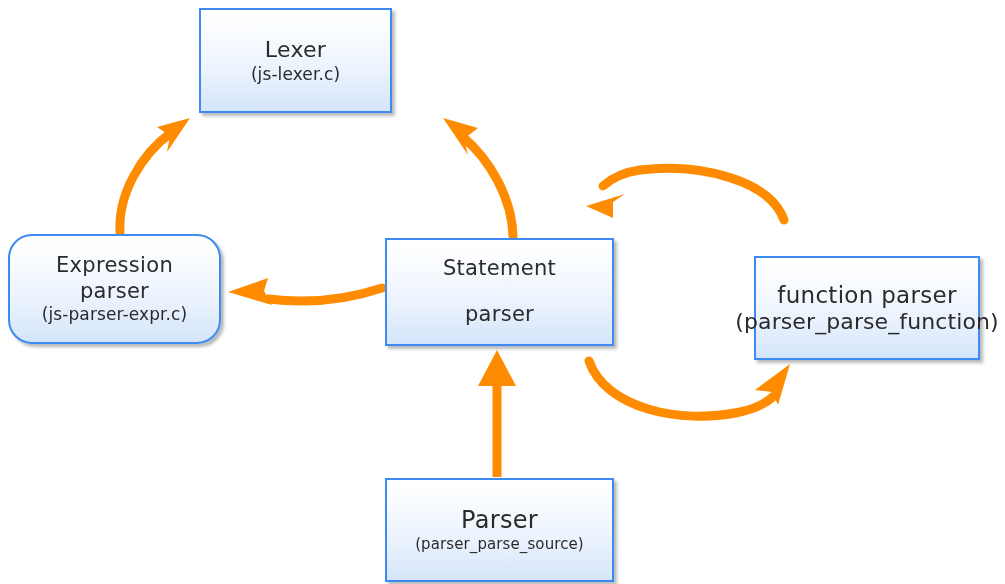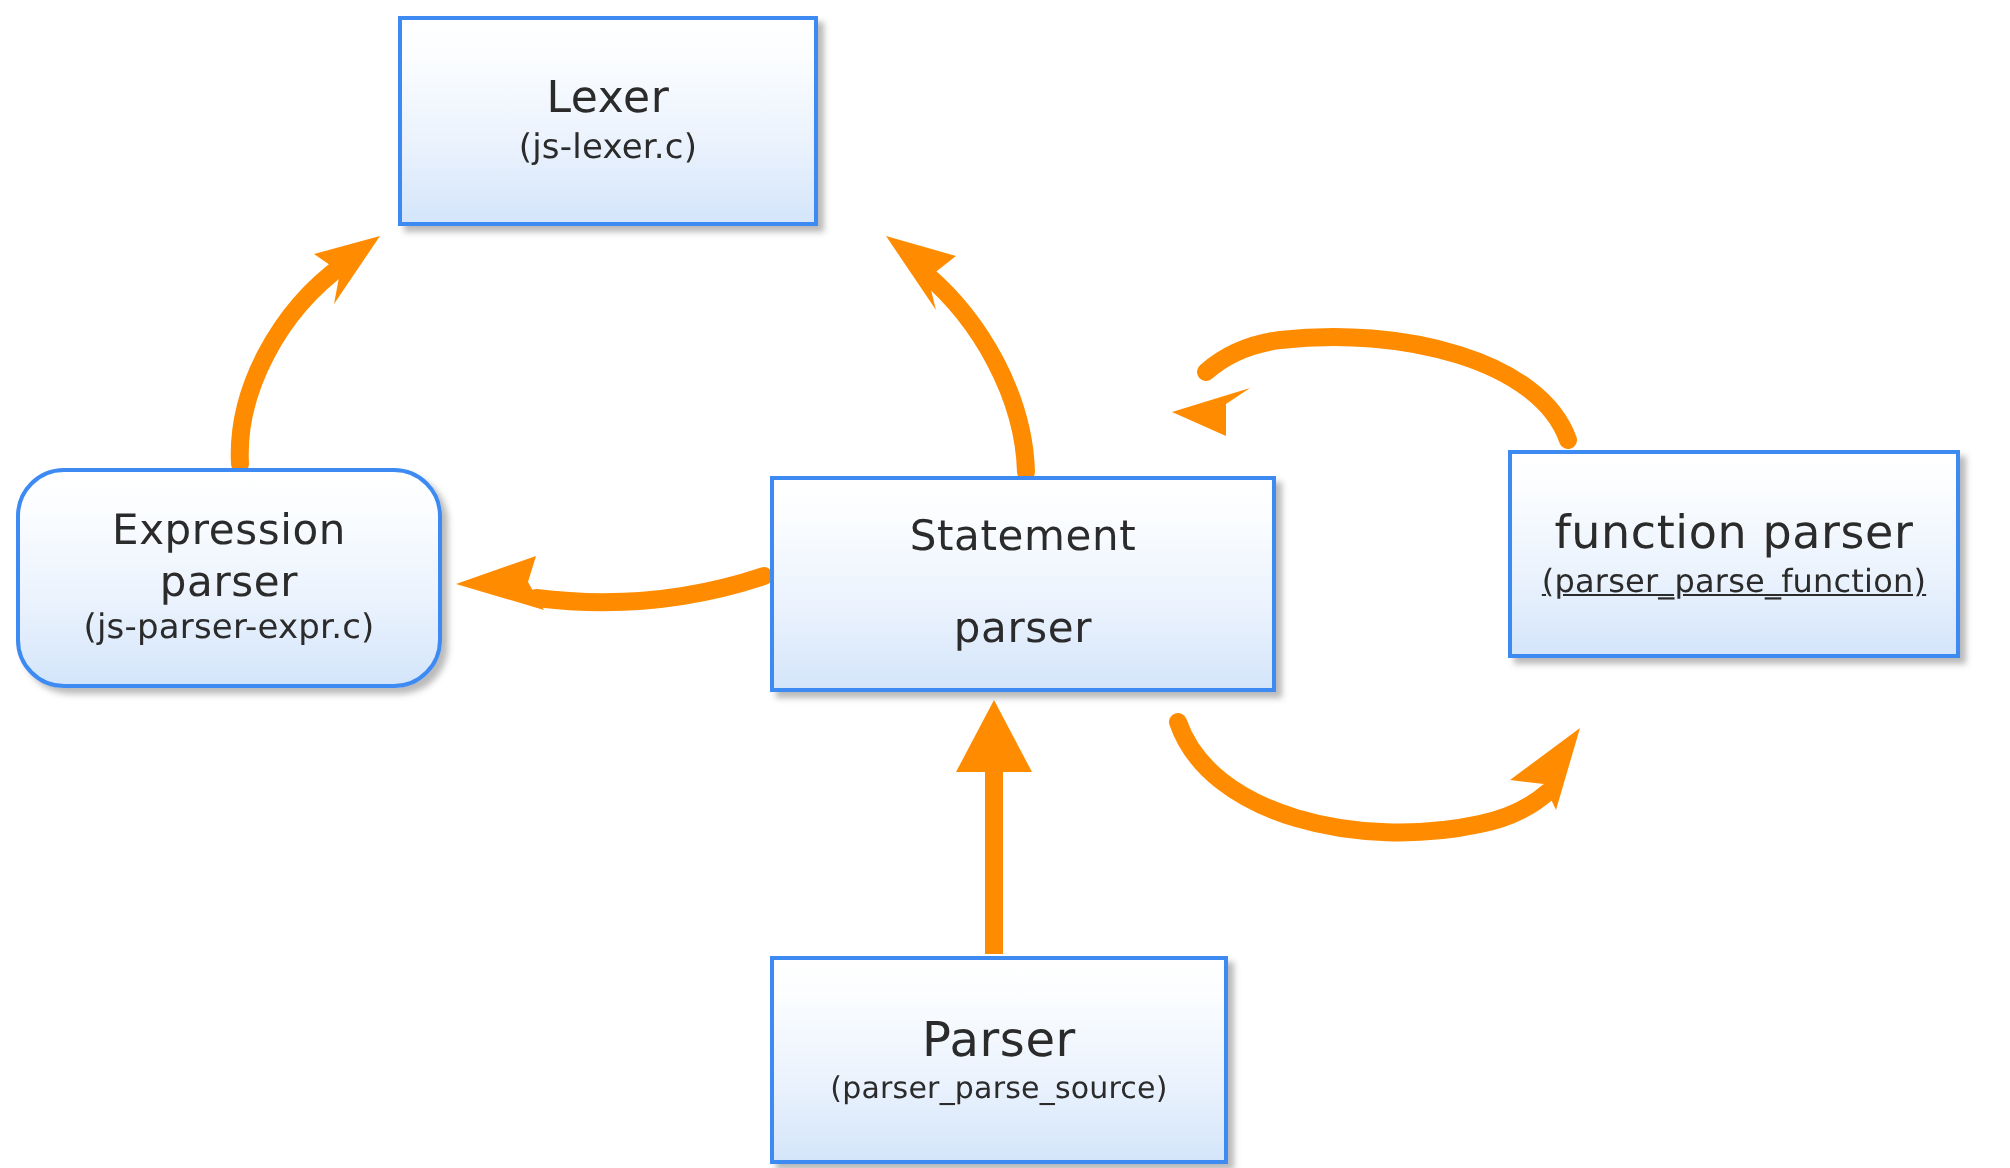--- a/index.html
+++ b/index.html
@@ -48,59 +48,58 @@
     letter-spacing: 0.3px;
   }
   .node .subtitle {
     font-size: 17px;
     letter-spacing: 0.1px;
     text-align: center;
   }
   .node-lexer {
     left: 199px;
     top: 8px;
-    width: 210px;
+    width: 193px;
     height: 105px;
   }
   .node-expression {
     left: 8px;
     top: 234px;
     width: 213px;
     height: 110px;
     border-radius: 24px;
   }
   .node-statement {
     left: 385px;
     top: 238px;
-    width: 253px;
+    width: 229px;
     height: 108px;
     gap: 20px;
   }
   .node-function {
     left: 754px;
-    top: 225px;
+    top: 256px;
     width: 226px;
     height: 104px;
   }
   .node-parser {
     left: 385px;
     top: 478px;
     width: 229px;
     height: 104px;
   }
   .node-expression .title,
   .node-statement .title {
     font-size: 21px;
   }
   .node-function .title {
     font-size: 23px;
   }
   .node-function .subtitle {
-    font-size: 16px;
-    text-decoration: underline;
+    font-size: 22px;
   }
   .node-parser .title {
     font-size: 24px;
   }
   .node-parser .subtitle {
     font-size: 15px;
   }
 </style>
 </head>
 <body>

